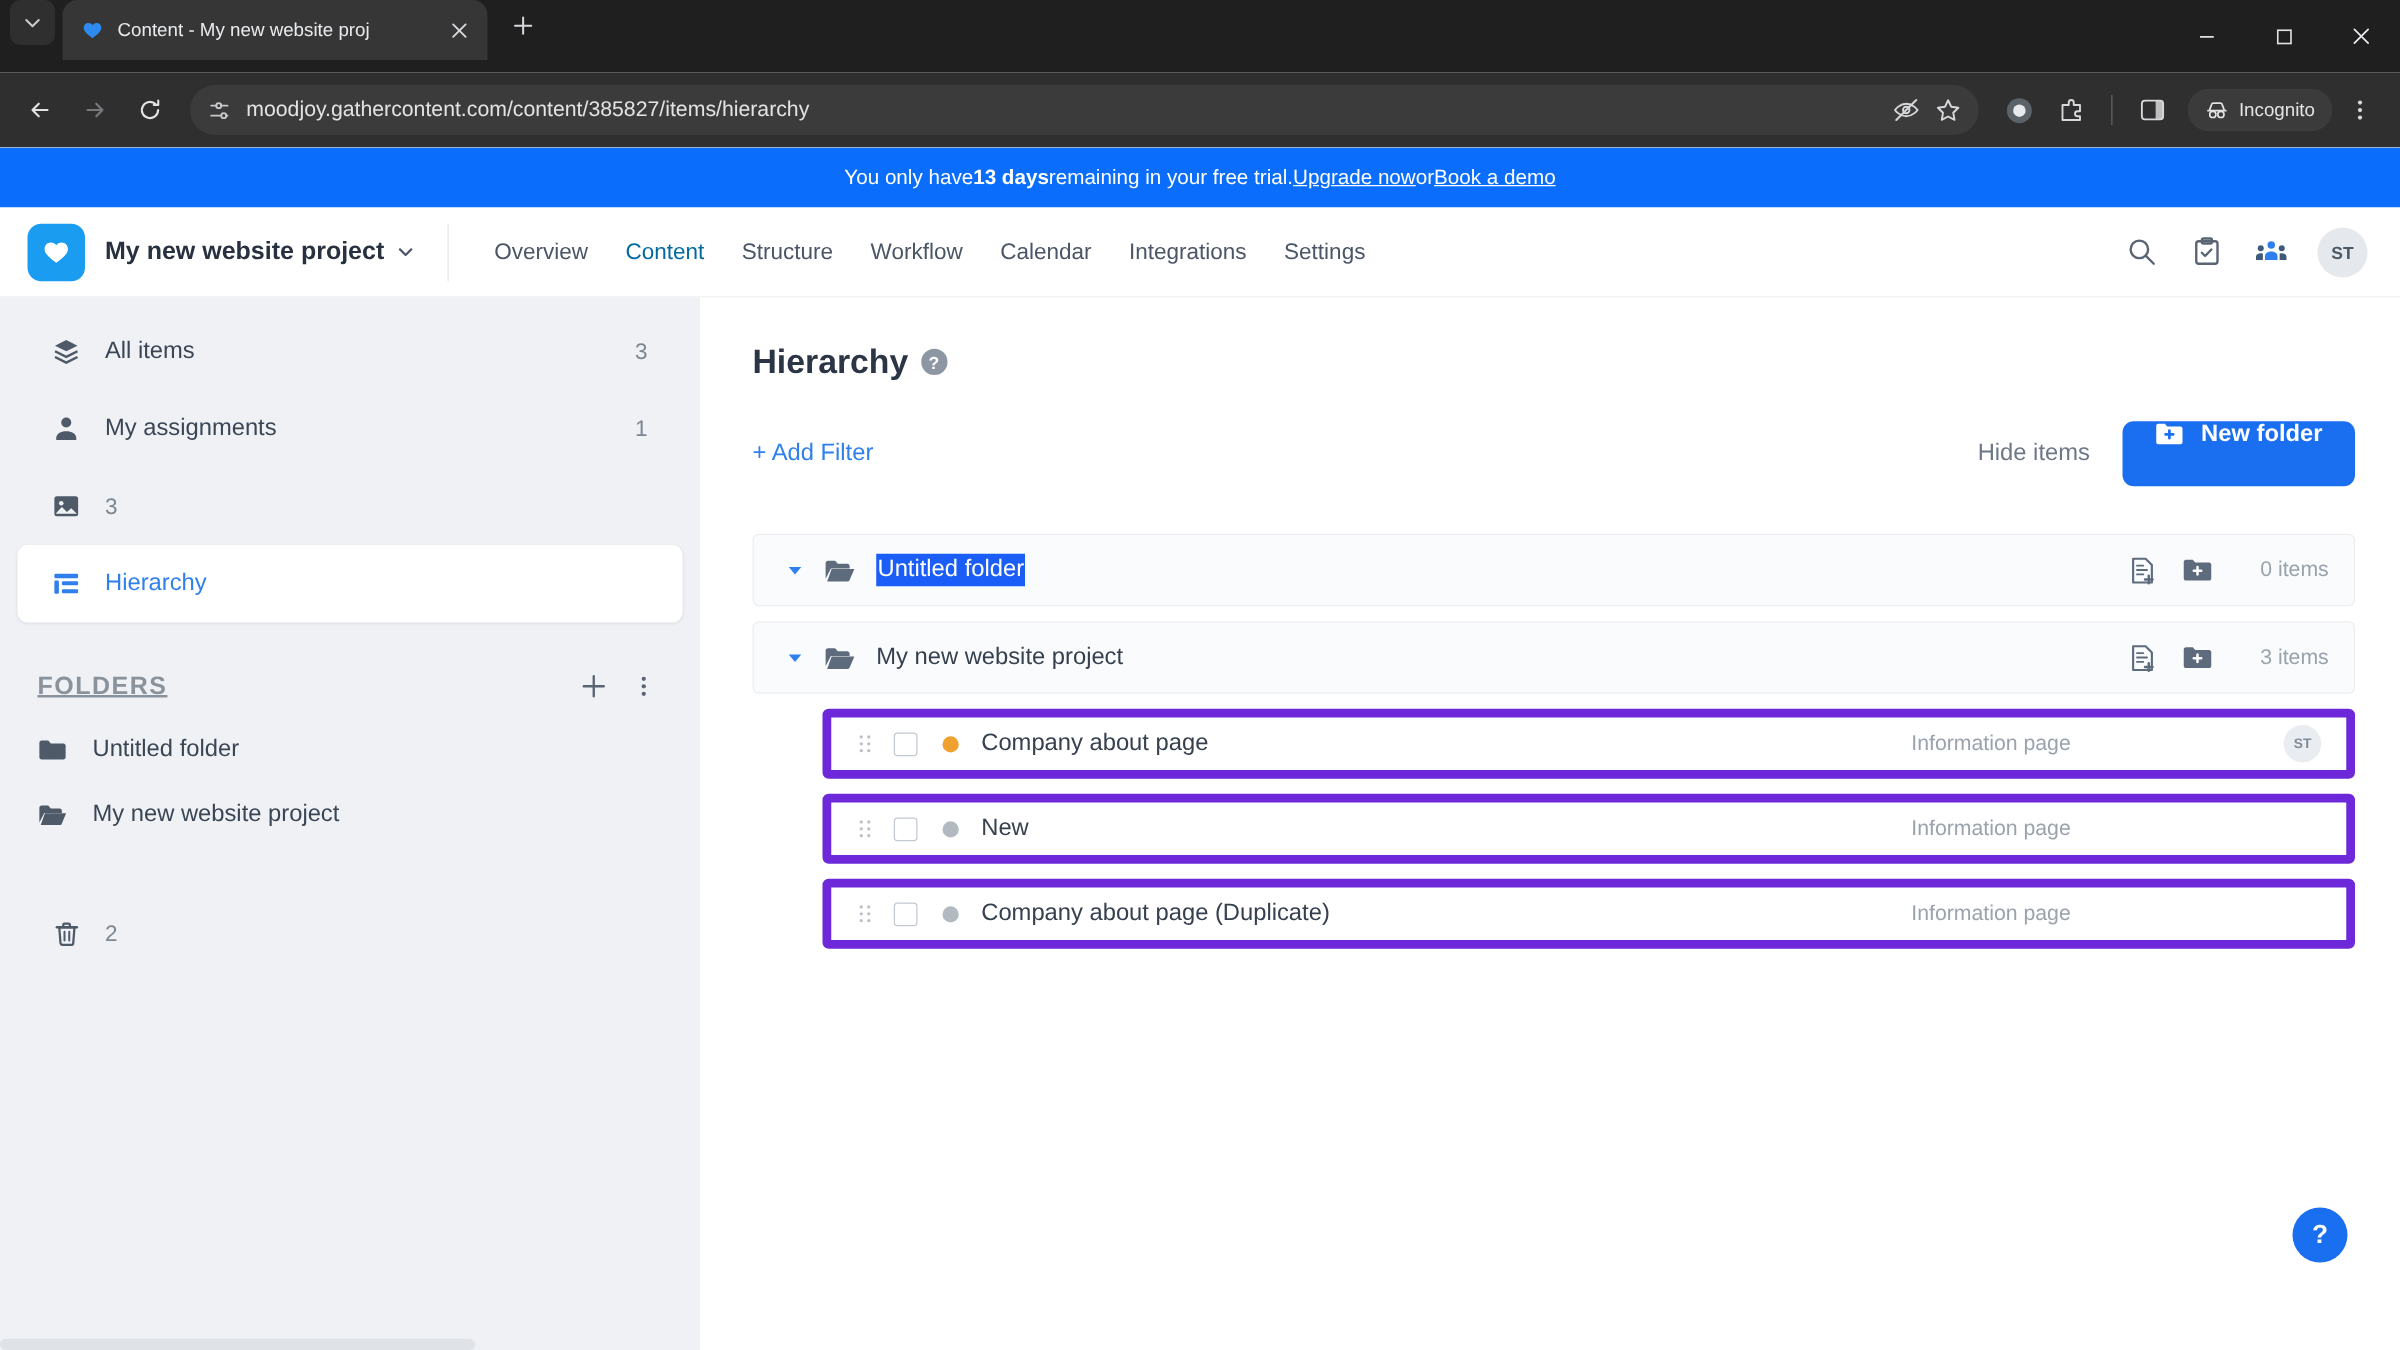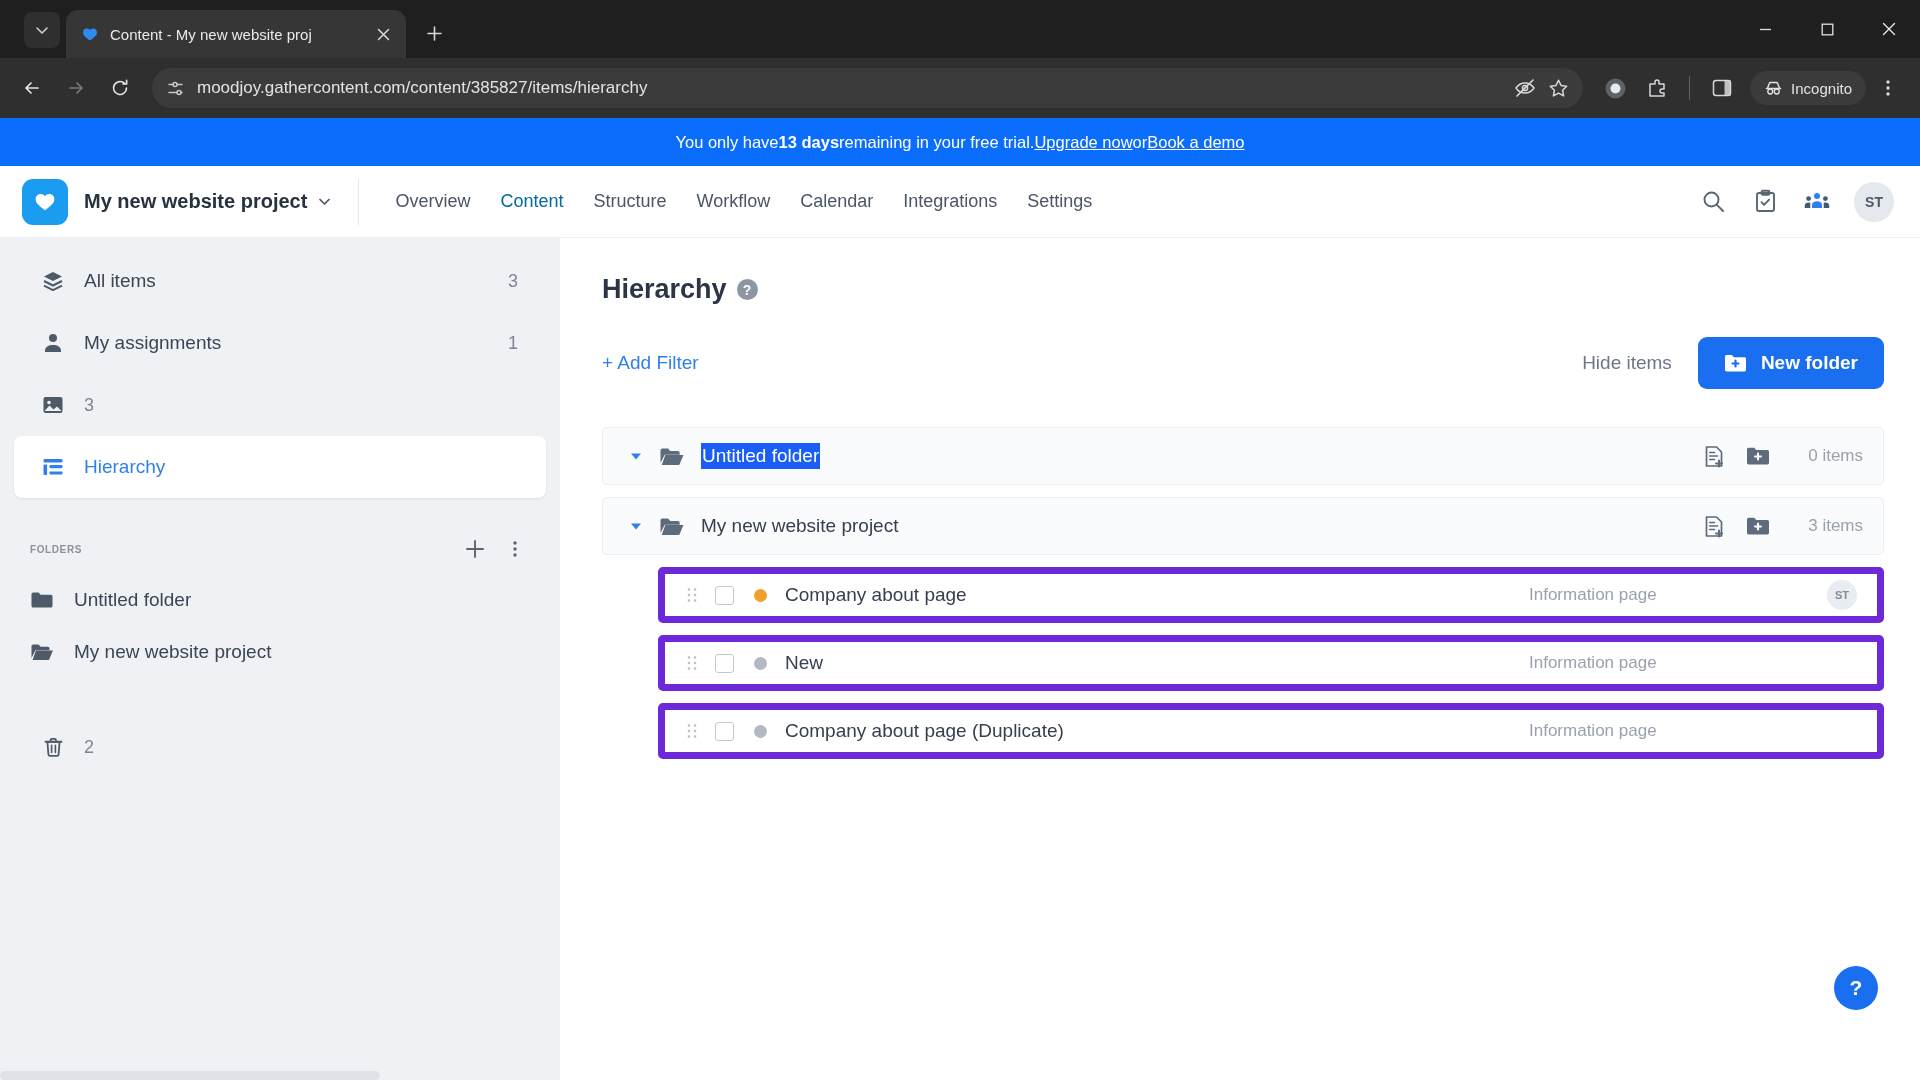--- a/index.html
+++ b/index.html
@@ -7,22 +7,22 @@
   body {
     font-family: "Liberation Sans", sans-serif;
     background: #ffffff;
     -webkit-font-smoothing: antialiased;
   }
 
   
   .browser { width: 1920px; height: 1080px; display: flex; flex-direction: column; }
 
   .tabstrip {
-    height: 58px; background: #1f1f1f; display: flex; align-items: flex-end;
-    padding-left: 24px; flex: none; position: relative;
+    height: 58px; background: #1f1f1f; display: flex; align-items: flex-start;
+    padding-left: 8px; flex: none; position: relative;
   }
   .tab-list-btn {
     width: 36px; height: 36px; border-radius: 8px; background: #2f2f2f;
     display: flex; align-items: center; justify-content: center; margin-bottom: 10px;
     margin-right: 6px;
   }
   .tab {
     height: 48px; min-width: 340px; max-width: 340px; background: #363636;
     border-radius: 12px 12px 0 0; display: flex; align-items: center;
     padding: 0 10px 0 14px; gap: 10px; position: relative;
@@ -102,21 +102,21 @@
   }
   .side-item.active { background: #fff; box-shadow: 0 1px 3px rgba(20,30,50,.08); }
   .side-item .si-icon { width: 26px; height: 26px; display: flex; align-items: center; justify-content: center; flex: none;}
   .side-item .si-label { font-size: 19px; color: #3b4655; flex: 1; white-space: nowrap;}
   .side-item.active .si-label { color: #2f80ed; }
   .side-item .si-count { font-size: 18px; color: #7d8794; }
 
   .folders-head {
     display: flex; align-items: center; padding: 22px 30px 10px 30px; margin-top: 14px;
   }
-  .folders-head .fh-label { font-size: 10px; letter-spacing: .06em; color: #8a929c; font-weight: 600; flex: 1; }
+  .folders-head .fh-label { font-size: 20px; letter-spacing: .06em; color: #8a929c; font-weight: 600; flex: 1; text-decoration: underline; }
   .fh-btn { width: 30px; height: 30px; display:flex; align-items:center; justify-content:center; margin-left: 10px;}
 
   .folder-item { height: 52px; display: flex; align-items: center; padding: 0 30px; gap: 18px; }
   .folder-item .fi-icon { width: 26px; height: 22px; display:flex; align-items:center; flex:none;}
   .folder-item .fi-label { font-size: 19px; color: #3b4655; white-space: nowrap;}
 
   .trash-item { margin-top: 38px; }
 
   
   .main { flex: 1; background: #fff; position: relative; min-width: 0; padding: 0 36px 0 42px; }
@@ -127,21 +127,21 @@
     width: 21px; height: 21px; border-radius: 50%; background: #8d97a4; color: #fff;
     font-size: 14px; font-weight: 700; display: flex; align-items: center; justify-content: center;
   }
 
   .toolrow { display: flex; align-items: center; margin-top: 32px; }
   .add-filter { color: #2f80ed; font-size: 19px; }
   .toolrow-right { margin-left: auto; display: flex; align-items: center; gap: 26px; }
   .hide-items { color: #6d7787; font-size: 19px; }
   .new-folder-btn {
     background: #1a6ef0; color: #fff; border-radius: 9px; height: 52px;
-    display: flex; align-items: center; gap: 14px; padding: 0 26px;
+    display: flex; align-items: flex-start; gap: 14px; padding: 0 26px;
     font-size: 19px; font-weight: 700; border: none; font-family: inherit;
   }
 
   .tree { margin-top: 38px; }
 
   .folder-row {
     height: 58px; background: #fafbfc; border: 1px solid #eceef1; border-radius: 5px;
     display: flex; align-items: center; padding: 0 20px 0 22px; margin-bottom: 12px;
   }
   .caret { width: 22px; flex: none; display: flex; align-items: center; justify-content: center; }

